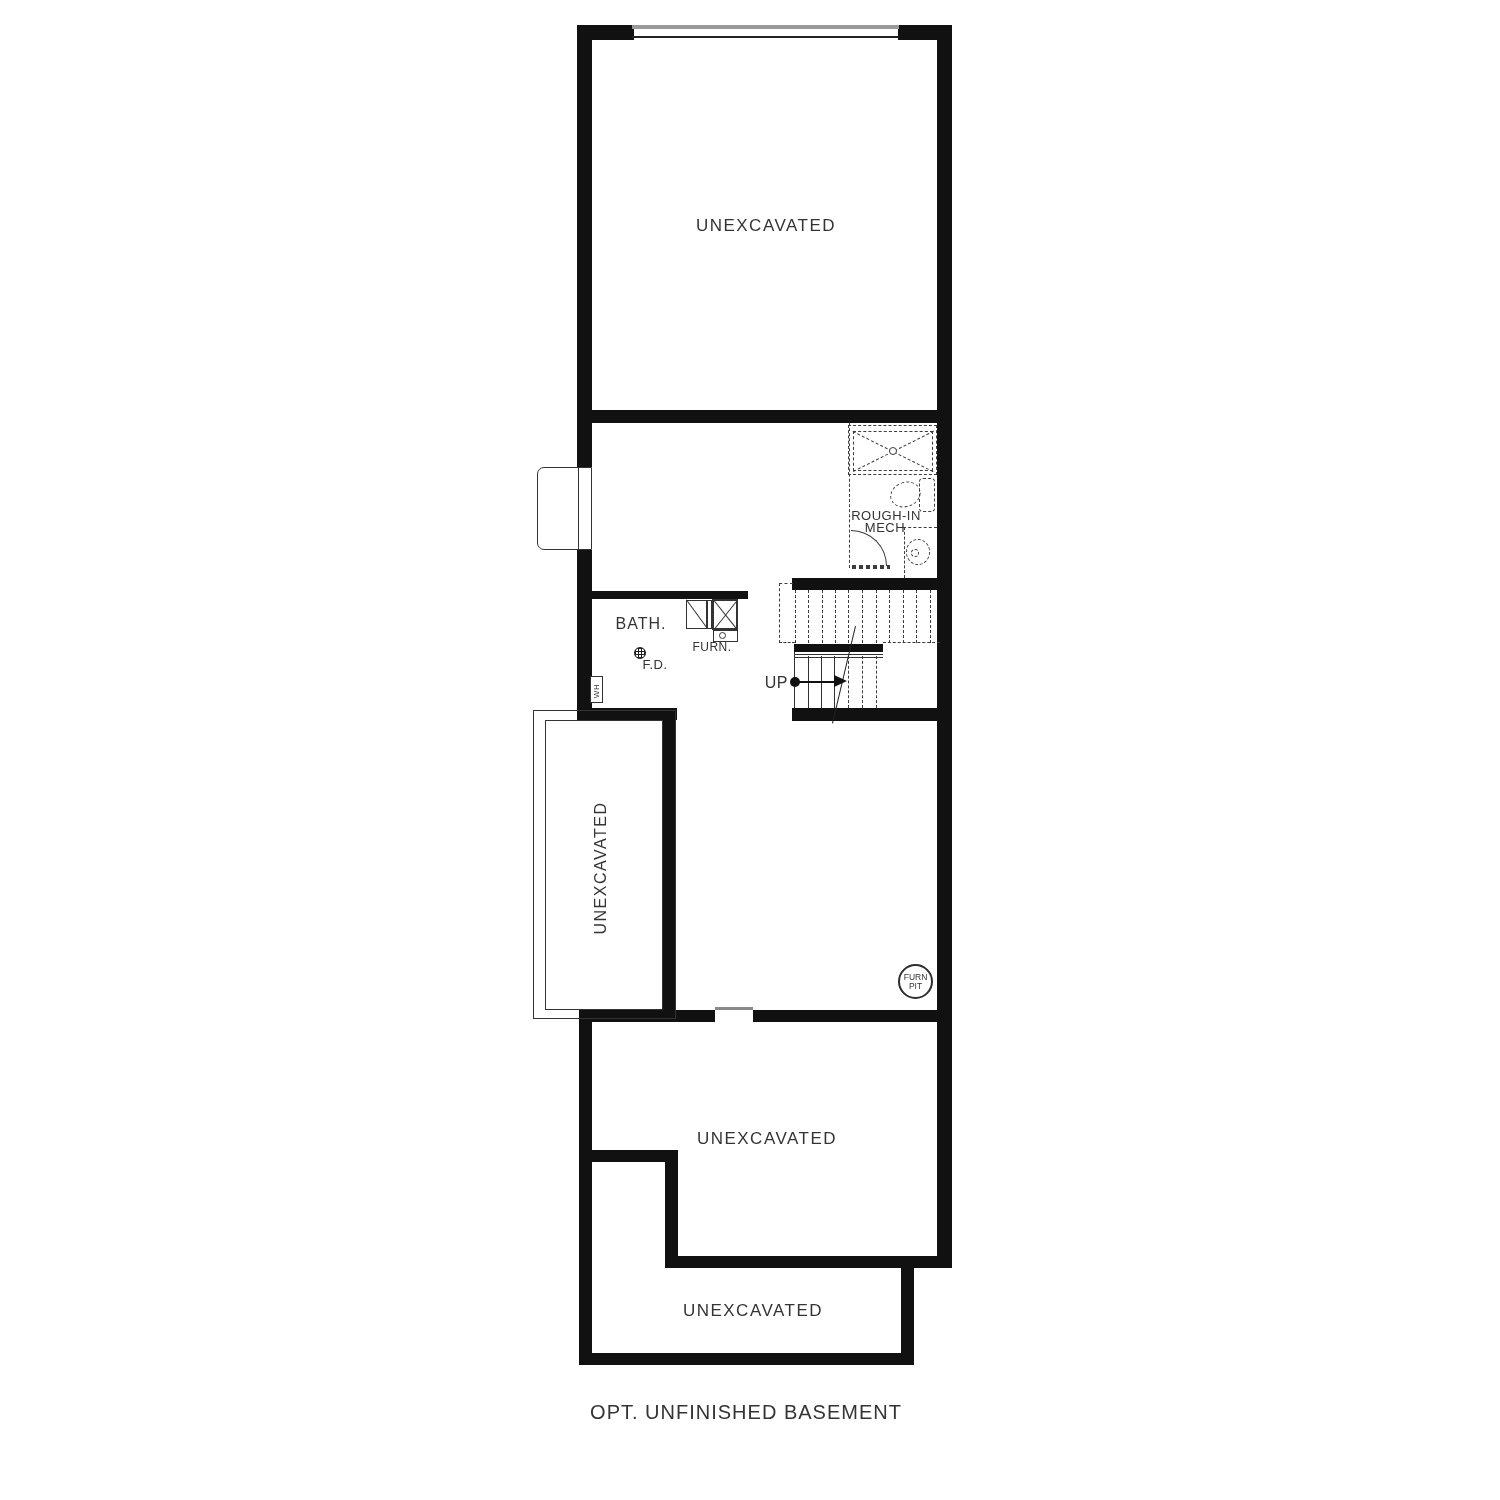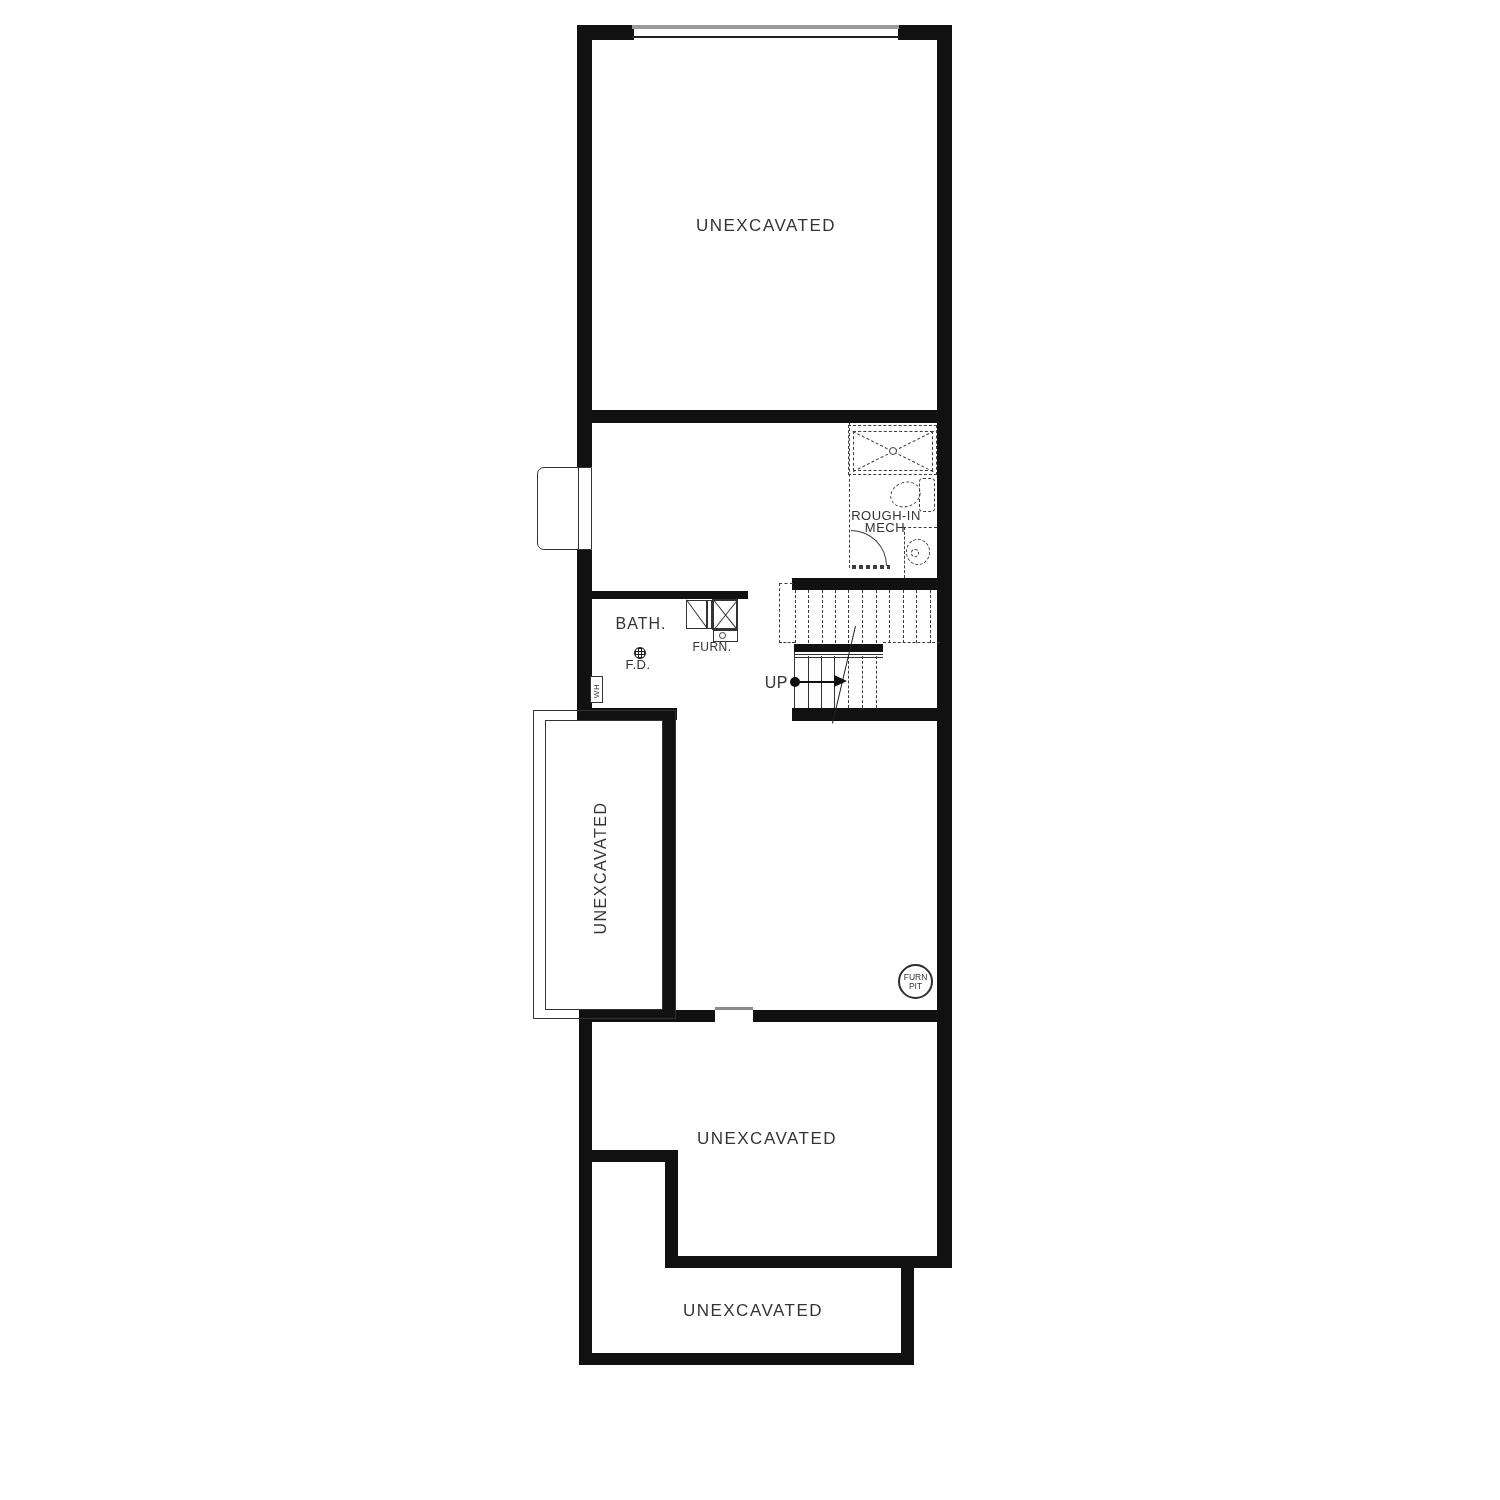--- a/index.html
+++ b/index.html
@@ -128,21 +128,22 @@
   <div class="t room" style="left:616px;top:215px;width:300px;">UNEXCAVATED</div>
 
   <div class="t room" style="left:451px;top:858px;width:300px;font-size:16px;transform:rotate(-90deg);">UNEXCAVATED</div>
 
 
   <div class="t room" style="left:642px;top:1128px;width:250px;">UNEXCAVATED</div>
 
   <div class="t room" style="left:628px;top:1300px;width:250px;">UNEXCAVATED</div>
 
   <div class="t" style="left:593px;top:614px;width:96px;font-size:16px;letter-spacing:1px;">BATH.</div>
-  <div class="t small" style="left:614px;top:657px;width:48px;">F.D.</div>
+  <div class="t small" style="left:631px;top:657px;width:48px;">F.D.</div>
   <div class="t small" style="left:687px;top:640px;width:50px;font-size:12px;">FURN.</div>
   <div class="t" style="left:748px;top:673px;width:40px;font-size:16px;text-align:right;letter-spacing:0.5px;">UP</div>
 
   <div class="t small" style="left:845px;top:508px;width:82px;">ROUGH-IN</div>
   <div class="t small" style="left:845px;top:520px;width:80px;">MECH</div>
 
+  <div class="t" style="left:546px;top:1400px;width:400px;font-size:20px;letter-spacing:1px;">OPT. UNFINISHED BASEMENT</div>
 
 </div>
 
 </body></html>

